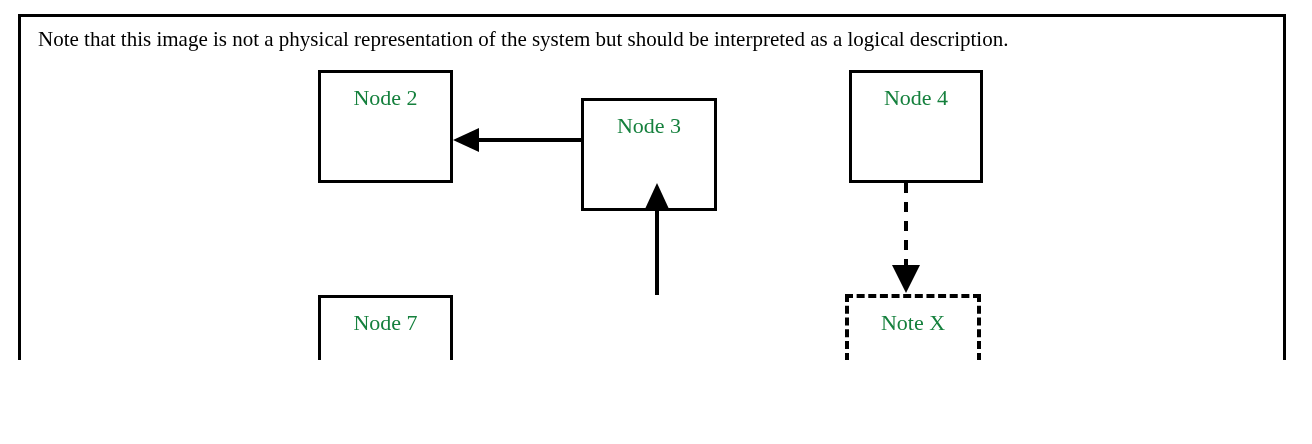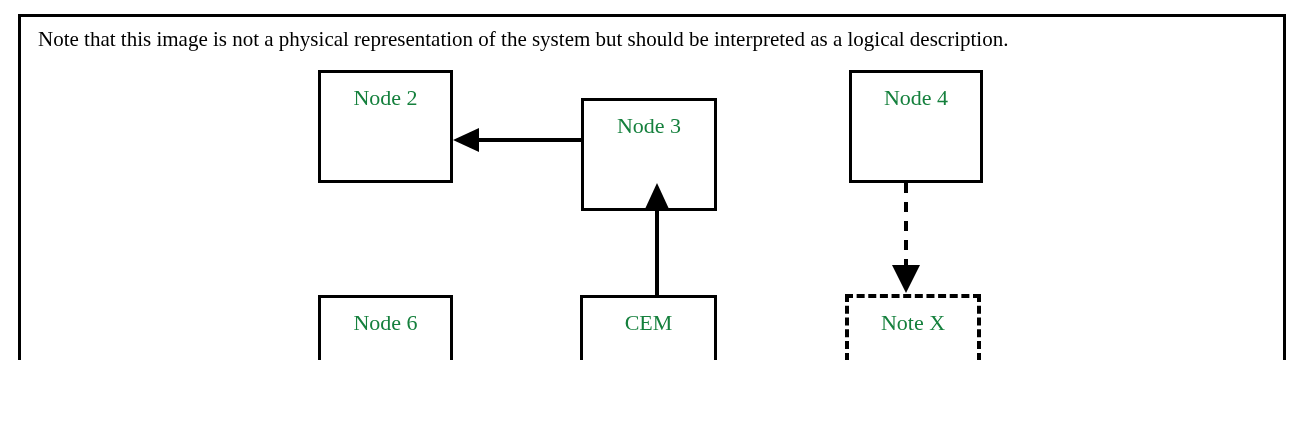--- a/index.html
+++ b/index.html
@@ -89,26 +89,23 @@
 
   <div class="node-box" id="node3">
     <div class="node-label">Node 3</div>
   </div>
 
   <div class="node-box" id="node4">
     <div class="node-label">Node 4</div>
   </div>
 
   <div class="node-box" id="node1">
-    <div class="node-label">Node 6</div>
+    <div class="node-label">Node 7</div>
   </div>
 
-  <div class="node-box" id="cem">
-    <div class="node-label">CEM</div>
-  </div>
 
   <div class="node-box dashed" id="nodex">
     <div class="node-label">Note X</div>
   </div>
 
   <svg id="connectors" viewBox="0 0 1312 444">
 
     <g>
       <line x1="581" y1="140" x2="472" y2="140" stroke="#000000" stroke-width="4"></line>
       <polygon points="453,140 479,128 479,152" fill="#000000"></polygon>

